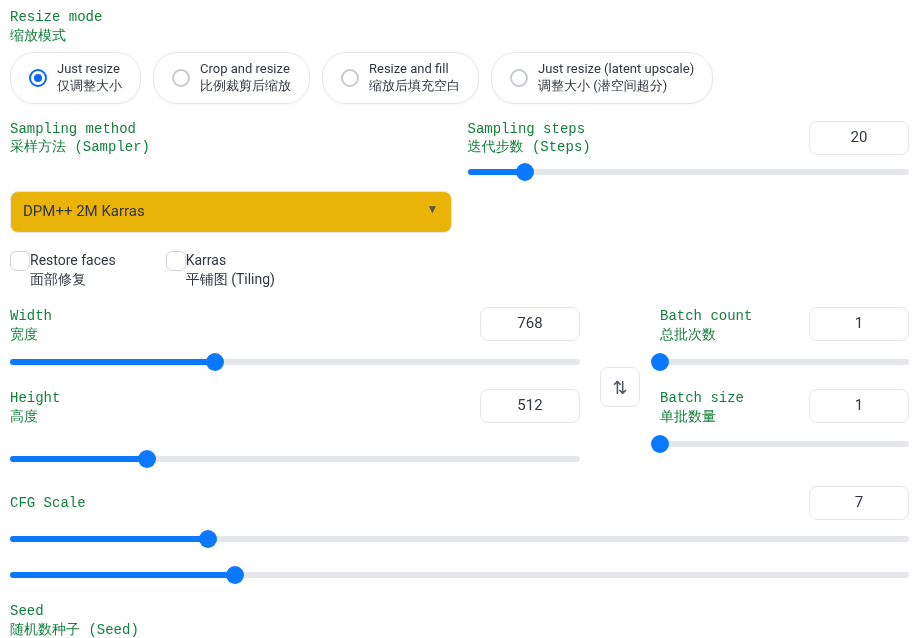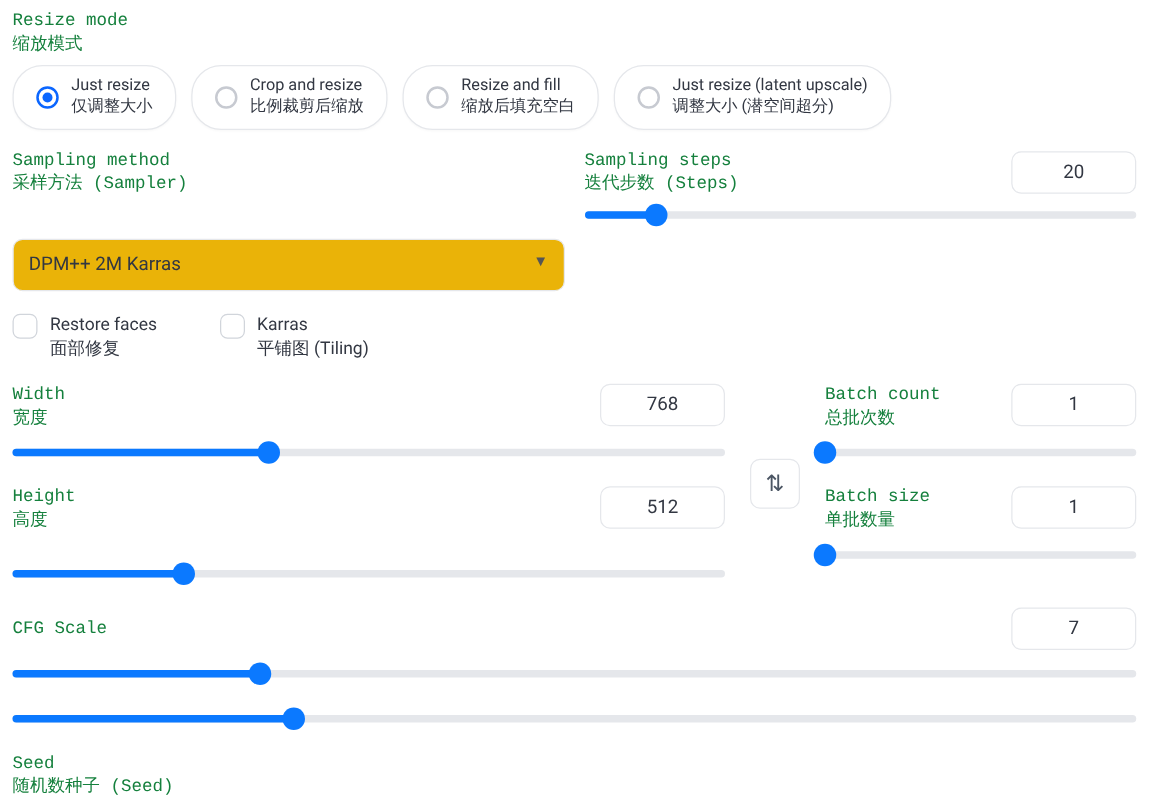--- a/index.html
+++ b/index.html
@@ -70,21 +70,21 @@
   background: #0b79ff; border-radius: 4px;
 }
 .slider-thumb {
   position: absolute; top: 50%; transform: translate(-50%, -50%);
   width: 18px; height: 18px; border-radius: 50%;
   background: #0b79ff; 
 }
 
 
 .chk-row { display: flex; gap: 50px; margin: 18px 0 18px 0; }
-.chk { display: flex; align-items: flex-start; gap: 10px; cursor: pointer; }
+.chk { display: flex; align-items: flex-start; cursor: pointer; }
 .chk-box {
   width: 20px; height: 20px; border: 1px solid #d1d5db; border-radius: 6px; background: #fff;
   flex-shrink: 0;
 }
 
 
 .wh-grid { display: flex; gap: 18px; align-items: stretch; justify-content: flex-end; }
 .wh-left { flex: 0 0 570px; display: flex; flex-direction: column; gap: 18px; }
 .wh-swap {
   width: 44px; display: flex; align-items: center; justify-content: center;

